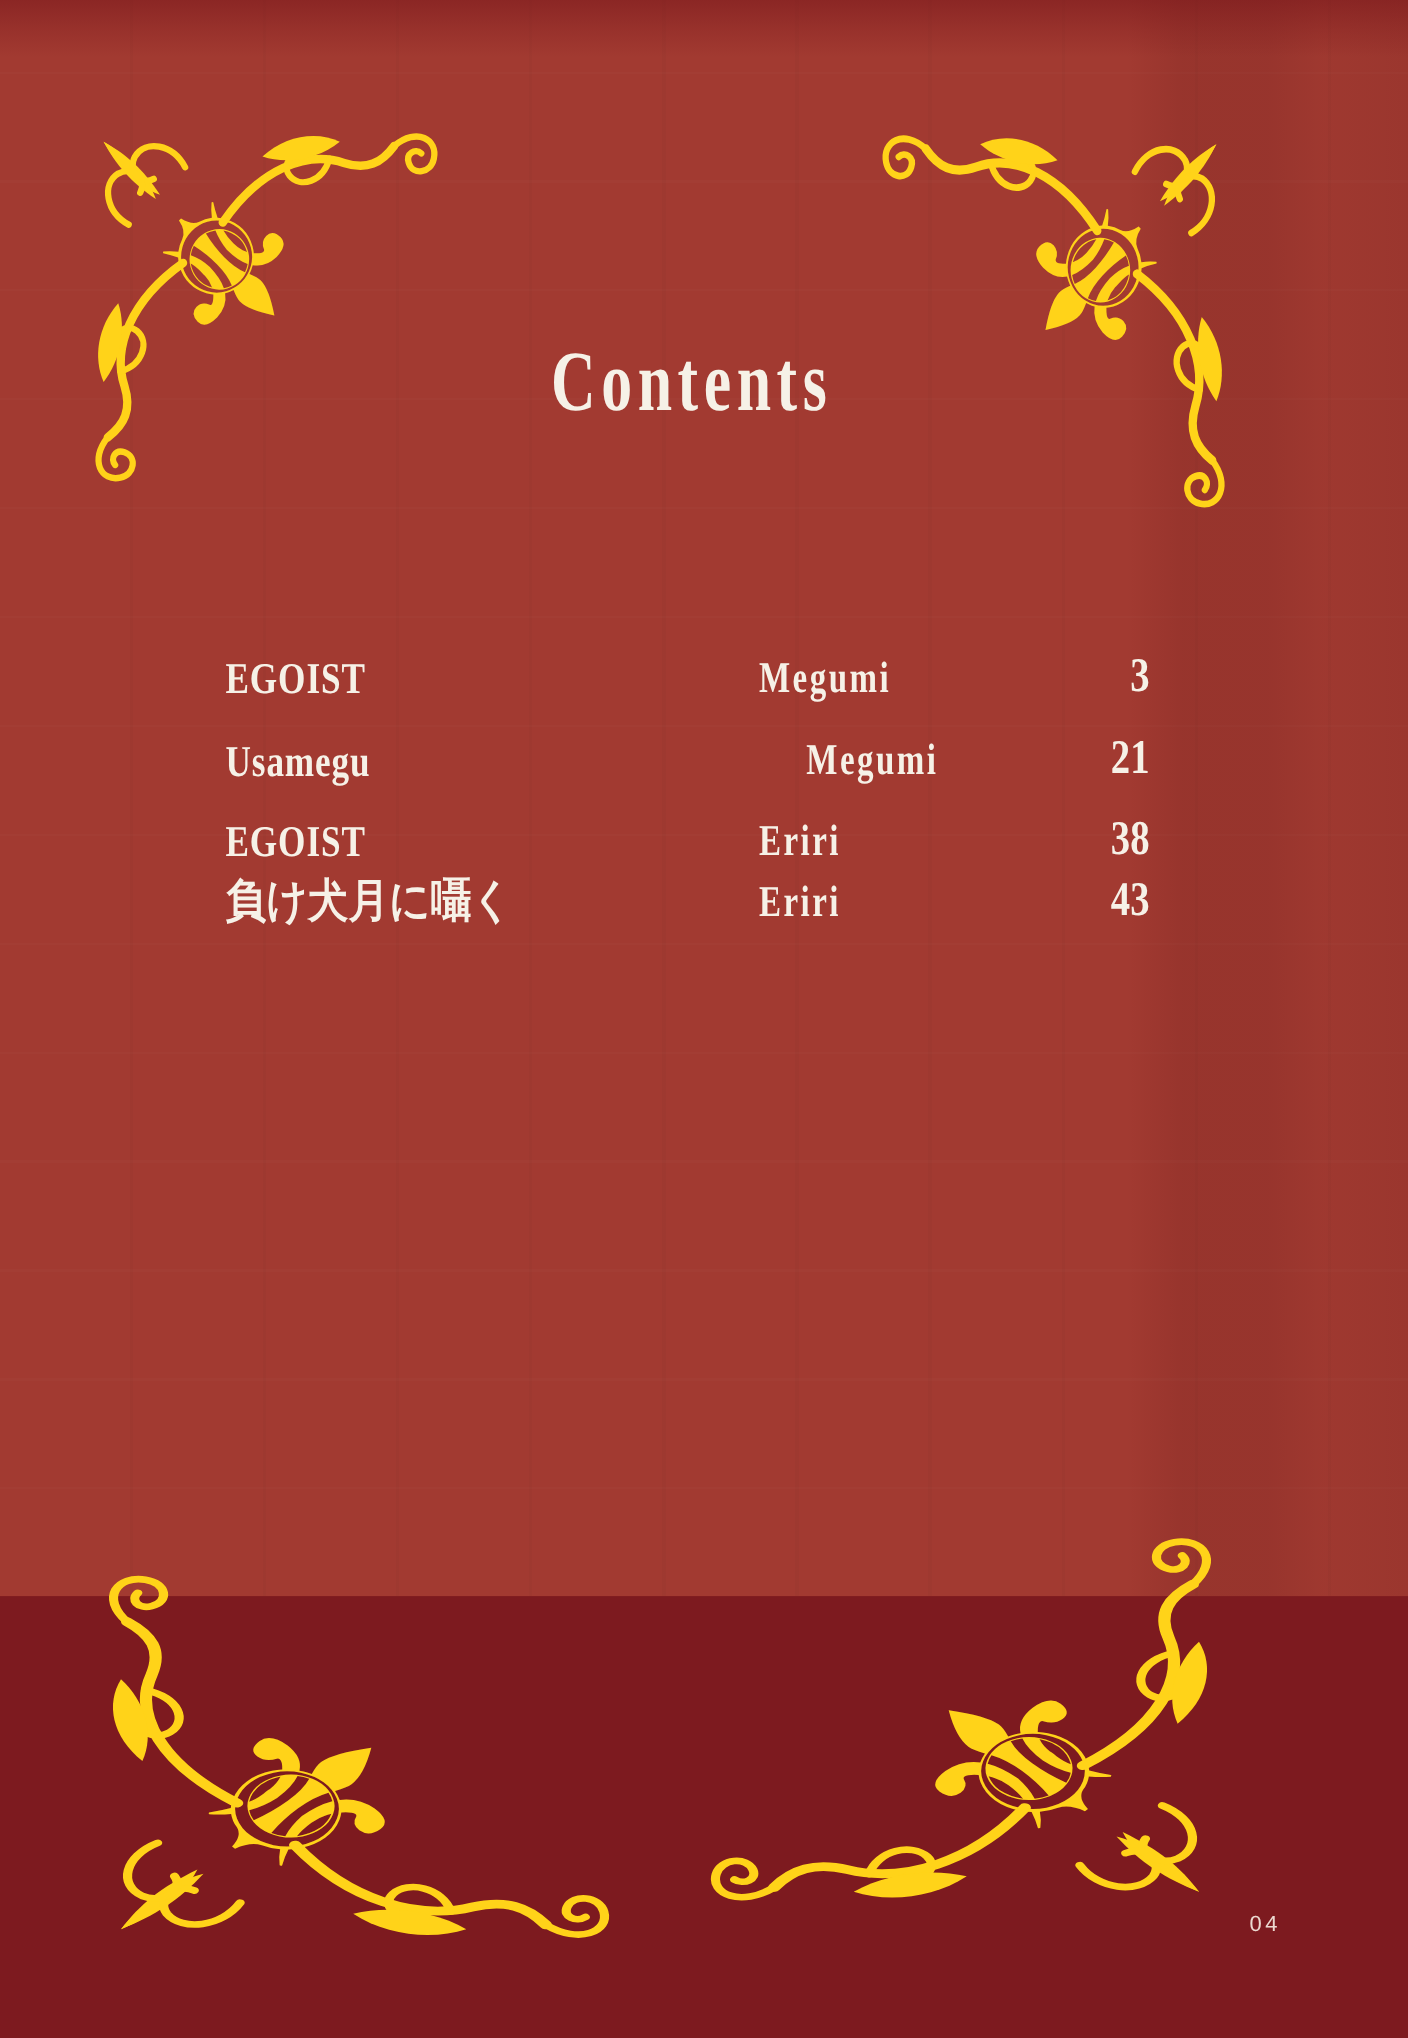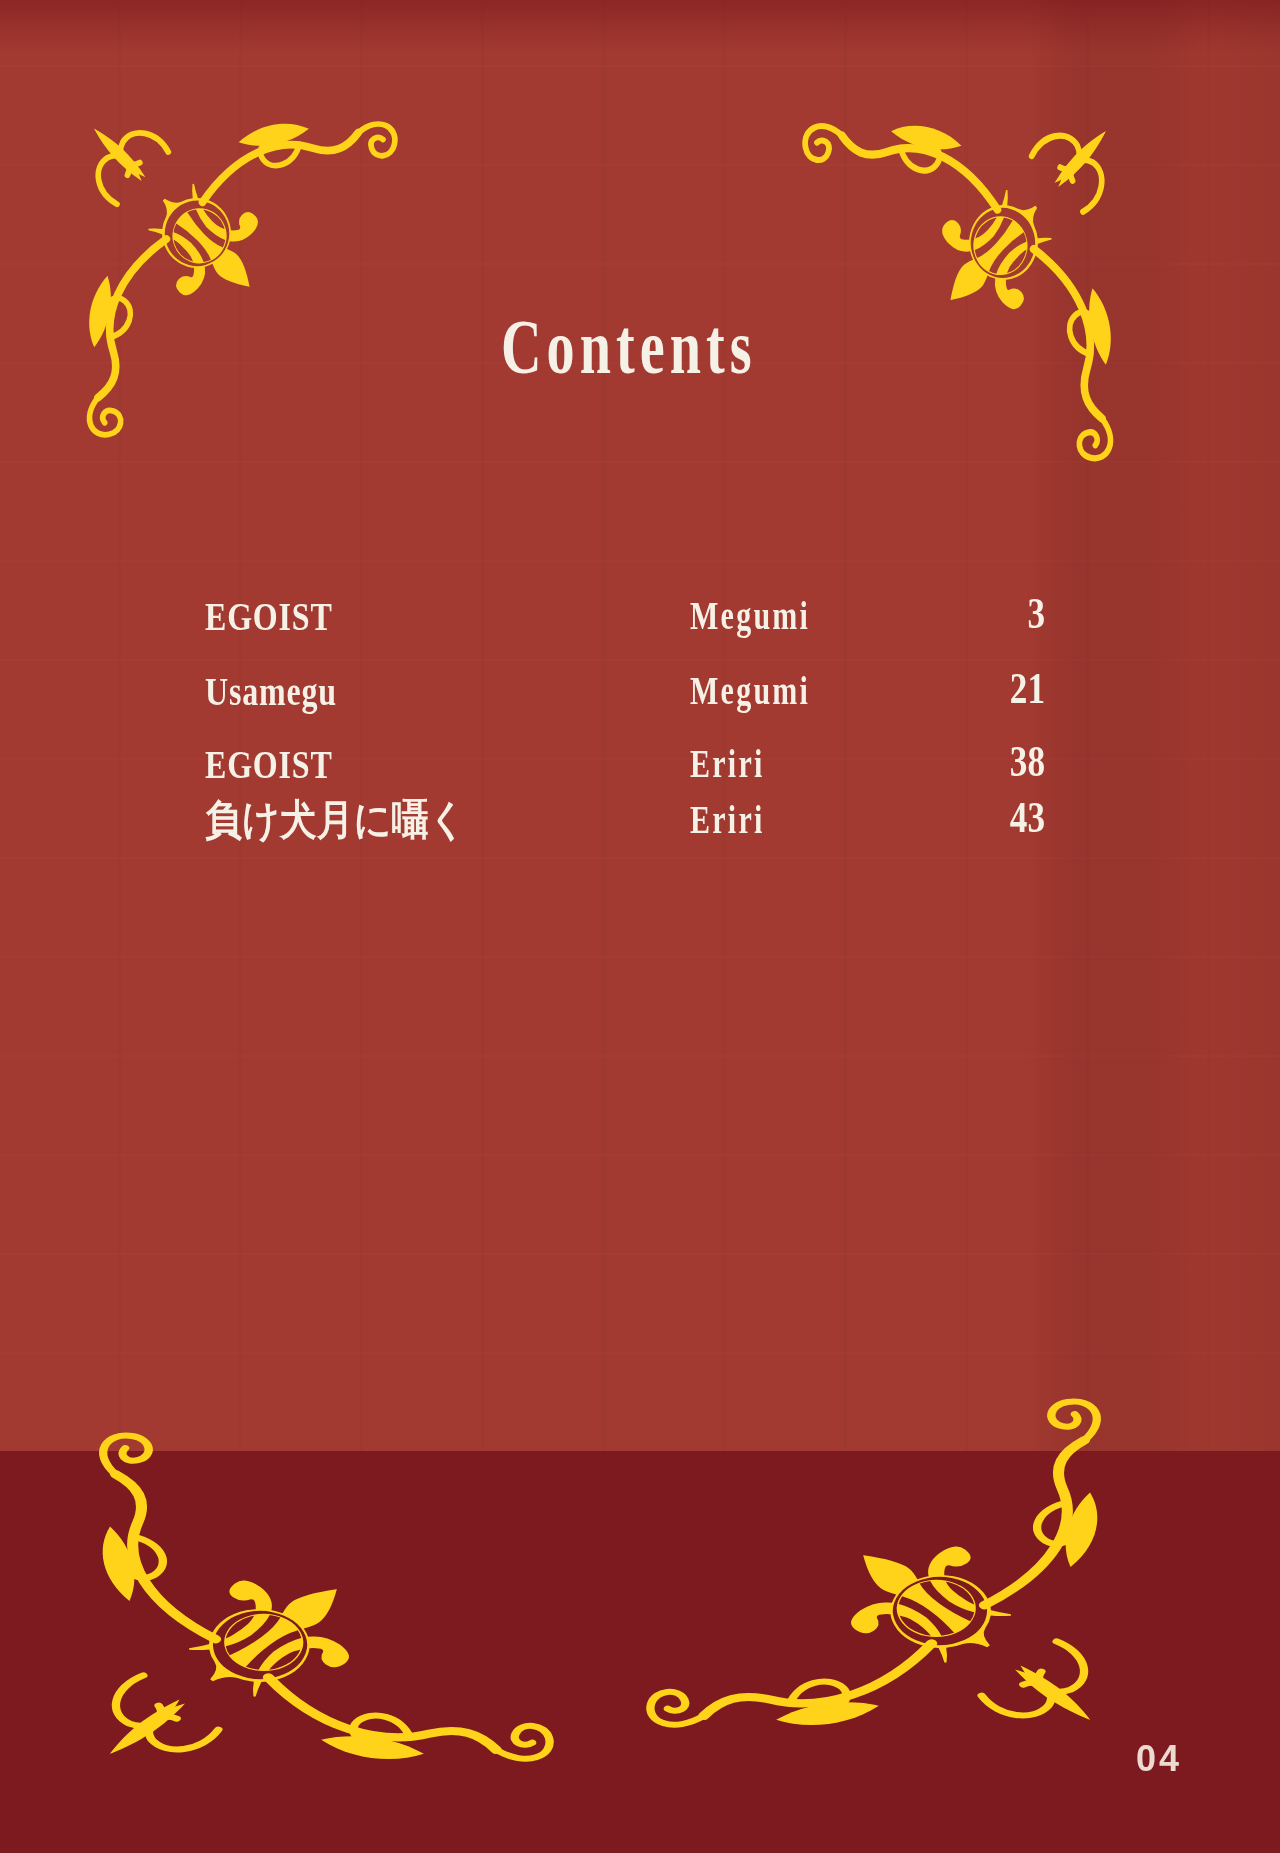--- a/index.html
+++ b/index.html
@@ -45,21 +45,21 @@
     transform:scaleX(.75);transform-origin:left;white-space:nowrap;
   }
   .toc-row .p{
     flex:none;min-width:92px;text-align:right;color:#f6f1e7;font-weight:bold;
     font-size:44px;transform:scaleX(.80);transform-origin:right;
   }
   
   .folio{
     position:absolute;left:1136px;top:1738px;
     font-family:"Liberation Sans","DejaVu Sans",sans-serif;
-    font-size:36px;font-weight:700;letter-spacing:3px;color:#ecd9d0;
+    font-size:20px;font-weight:400;letter-spacing:3px;color:#ecd9d0;
   }
 </style>
 </head>
 <body>
 
 <div class="page">
 
   <svg width="0" height="0" style="position:absolute" aria-hidden="true">
     <defs>
       <symbol id="flourish" viewBox="0 0 360 360">
@@ -107,21 +107,21 @@
     </div>
 
   <h1 class="title">Contents</h1>
 
   <div class="toc" id="toc">
       <div class="toc-row" style="top: 588px;">
         <span class="t">EGOIST</span>
         <span class="c">Megumi</span>
         <span class="p">3</span>
       </div>
-      <div class="toc-row" style="top: 663px;">
+      <div class="toc-row" style="top: 663px; gap: 43px;">
         <span class="t">Usamegu</span>
         <span class="c">Megumi</span>
         <span class="p">21</span>
       </div>
       <div class="toc-row" style="top: 736px;">
         <span class="t">EGOIST</span>
         <span class="c">Eriri</span>
         <span class="p">38</span>
       </div>
       <div class="toc-row jp" style="top: 792px;">

